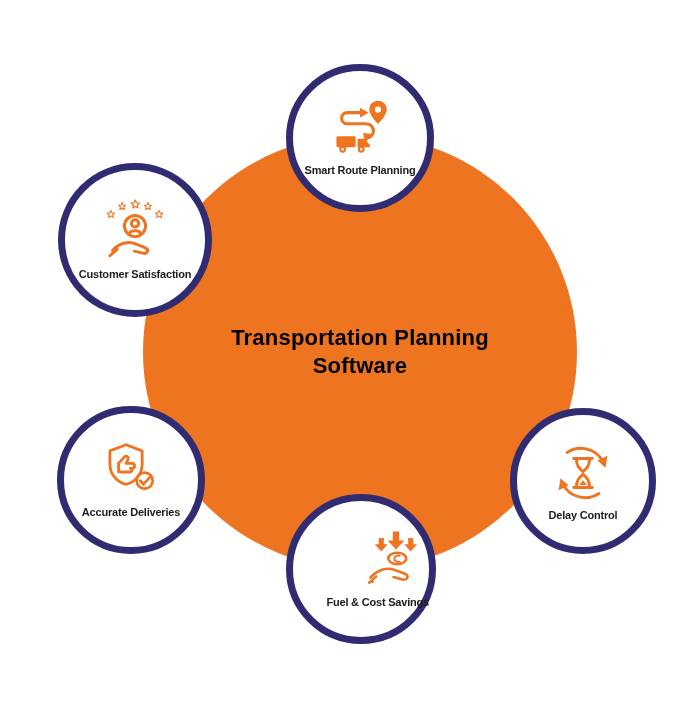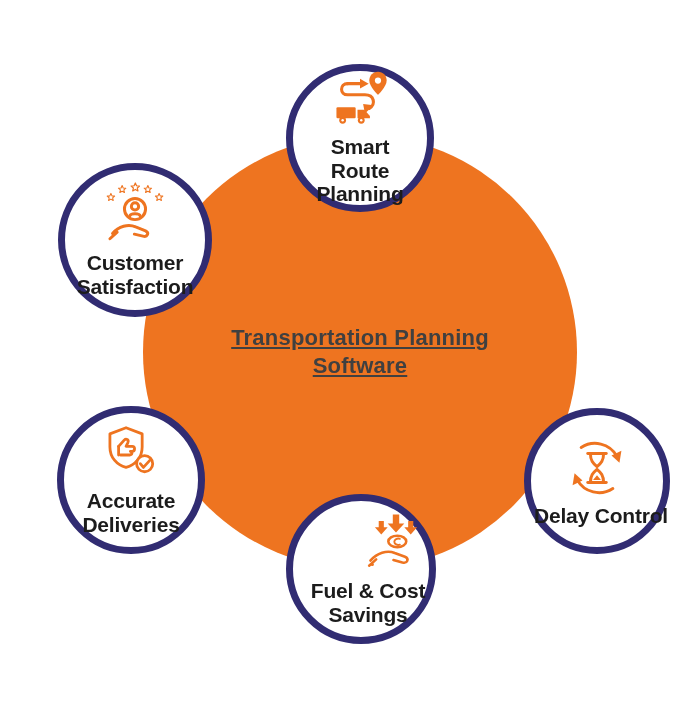--- a/index.html
+++ b/index.html
@@ -14,52 +14,51 @@
     position:absolute;
     left:143px;top:135px;
     width:434px;height:434px;
     border-radius:50%;
     background:#EE7420;
     display:flex;align-items:center;justify-content:center;
   }
   .center-title{
     width:340px;
     text-align:center;
-    color:#404040;
+    color:#000000;
     font-size:22px;
     font-weight:bold;
     line-height:1.28;
     letter-spacing:.2px;
-    text-decoration:underline;
   }
   .node{
     position:absolute;
     box-sizing:border-box;
     border-radius:50%;
     background:#ffffff;
     border:7px solid #312C72;
     display:flex;
     flex-direction:column;
     align-items:center;
     justify-content:center;
     text-align:center;
   }
   .node svg{display:block;flex:0 0 auto;}
   .node-label{
     margin-top:3px;
     max-width:122px;
-    font-size:21px;
+    font-size:11px;
     font-weight:bold;
     color:#1c1c1c;
     line-height:1.12;
     letter-spacing:-.2px;
   }
   .node-top    {left:286px;top:64px; width:148px;height:148px;}
   .node-tr     {left:510px;top:166px;width:148px;height:148px;}
-  .node-br     {left:524px;top:408px;width:146px;height:146px;}
+  .node-br     {left:510px;top:408px;width:146px;height:146px;}
   .node-bottom {left:286px;top:494px;width:150px;height:150px;align-items:flex-end;}
   .node-bl     {left:57px; top:406px;width:148px;height:148px;}
   .node-tl     {left:58px; top:163px;width:154px;height:154px;}
   .node-br .node-label{max-width:126px;white-space:nowrap;}
 </style>
 </head>
 <body>
 
 <div class="canvas">
 

